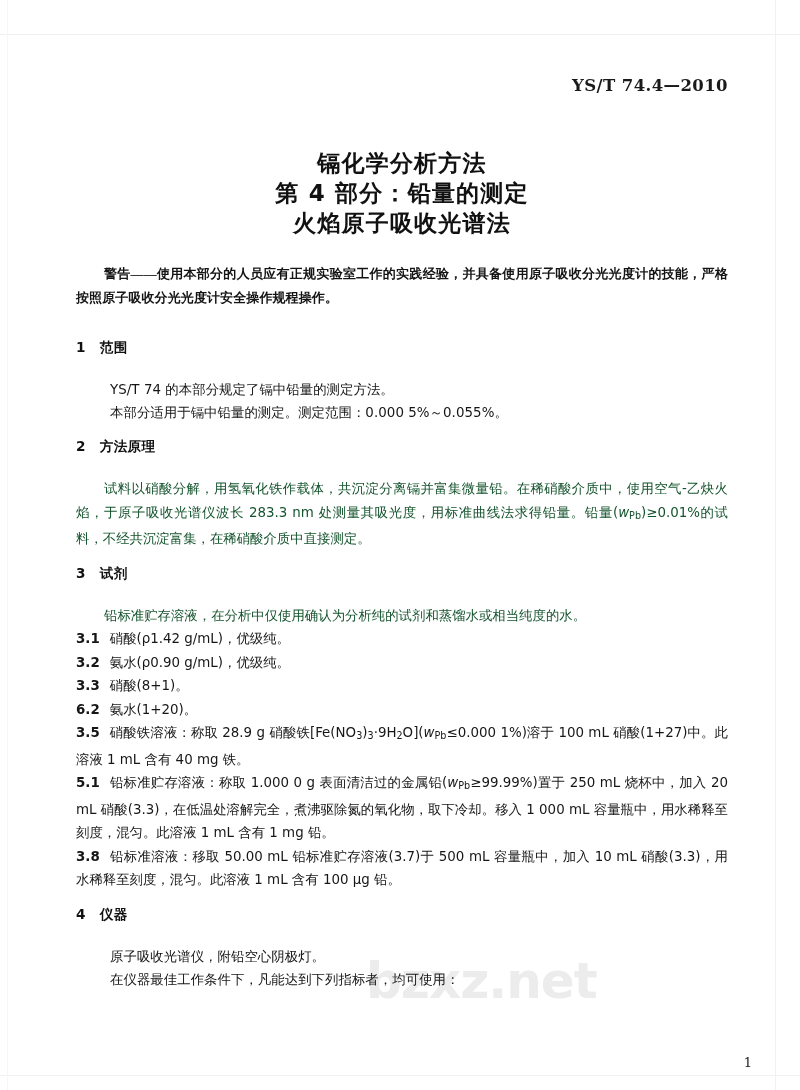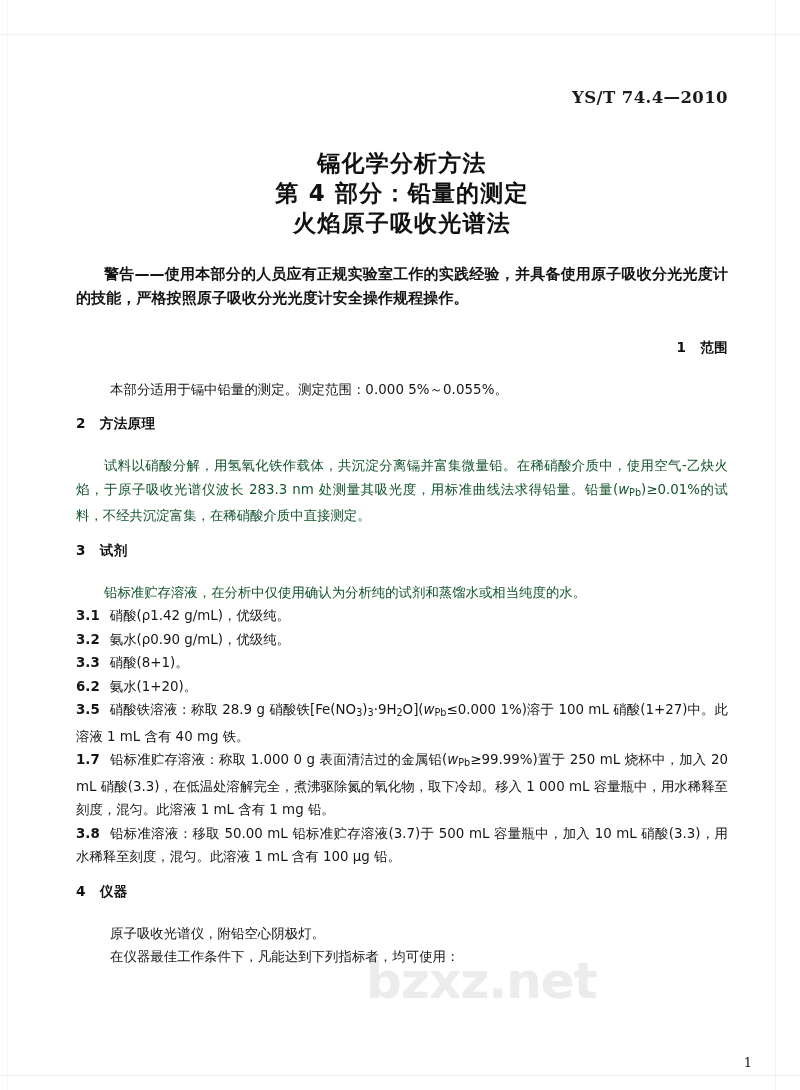--- a/index.html
+++ b/index.html
@@ -56,21 +56,21 @@
     letter-spacing: -1px;
     color: #ececec;
     white-space: nowrap;
     user-select: none;
     pointer-events: none;
   }
 
   
   #doc-header {
     position: absolute;
-    top: 88px;
+    top: 76px;
     right: 72px;
     font-family: "DejaVu Serif", "Liberation Serif", serif;
     font-weight: bold;
     font-size: 16.5px;
     letter-spacing: 0.4px;
     color: #1a1a1a;
     text-align: center;
   }
 
   
@@ -86,39 +86,40 @@
     font-weight: bold;
     font-size: 23px;
     line-height: 30px;
     letter-spacing: 1.2px;
     color: #111;
   }
   .doc-title .title-line { display: block; }
 
   .warning {
     margin-top: 24px;
-    font-size: 15px;
+    font-size: 13px;
     line-height: 24px;
     font-weight: bold;
     text-align: justify;
     text-indent: 28px;
     letter-spacing: 0.1px;
     color: #141414;
+    font-family: Liberation Serif, serif;
   }
 
   .section-head {
     font-weight: bold;
     font-size: 13.6px;
     line-height: 20px;
     letter-spacing: 0.3px;
     color: #111;
   }
   .section-head .sec-num { margin-right: 14px; }
 
-  .sec-gap-1 { margin-top: 27px; text-align: right; }
+  .sec-gap-1 { margin-top: 27px; }
   .sec-gap-2 { margin-top: 12px; }
 
   .body-line {
     font-size: 13.4px;
     line-height: 23px;
     letter-spacing: 0.05px;
     text-align: justify;
     color: #161616;
   }
   .block-indent {
@@ -176,20 +177,21 @@
       <span class="title-line">第 4 部分：铅量的测定</span>
       <span class="title-line">火焰原子吸收光谱法</span>
     </div>
 
     <p class="warning">警告——使用本部分的人员应有正规实验室工作的实践经验，并具备使用原子吸收分光光度计的技能，严格按照原子吸收分光光度计安全操作规程操作。</p>
 
     <div class="section-head sec-gap-1">
       <span class="sec-num">1</span><span>范围</span>
     </div>
     <div class="block-indent after-head">
+      <div class="body-line">YS/T 74 的本部分规定了镉中铅量的测定方法。</div>
       <div class="body-line">本部分适用于镉中铅量的测定。测定范围：0.000 5%～0.055%。</div>
     </div>
 
     <div class="section-head sec-gap-2">
       <span class="sec-num">2</span><span>方法原理</span>
     </div>
     <div class="after-head">
       <p class="para" style="margin:0;">试料以硝酸分解，用氢氧化铁作载体，共沉淀分离镉并富集微量铅。在稀硝酸介质中，使用空气-乙炔火焰，于原子吸收光谱仪波长 283.3 nm 处测量其吸光度，用标准曲线法求得铅量。铅量(<span class="var">w</span><sub>Pb</sub>)≥0.01%的试料，不经共沉淀富集，在稀硝酸介质中直接测定。</p>
     </div>
 
@@ -208,21 +210,21 @@
       <div class="item">
         <span class="it-num">3.3</span><span>硝酸(8+1)。</span>
       </div>
       <div class="item">
         <span class="it-num">6.2</span><span>氨水(1+20)。</span>
       </div>
       <div class="item">
         <span class="it-num">3.5</span><span>硝酸铁溶液：称取 28.9 g 硝酸铁[Fe(NO<sub>3</sub>)<sub>3</sub>·9H<sub>2</sub>O](<span class="var">w</span><sub>Pb</sub>≤0.000 1%)溶于 100 mL 硝酸(1+27)中。此溶液 1 mL 含有 40 mg 铁。</span>
       </div>
       <div class="item">
-        <span class="it-num">1.7</span><span>铅标准贮存溶液：称取 1.000 0 g 表面清洁过的金属铅(<span class="var">w</span><sub>Pb</sub>≥99.99%)置于 250 mL 烧杯中，加入 20 mL 硝酸(3.3)，在低温处溶解完全，煮沸驱除氮的氧化物，取下冷却。移入 1 000 mL 容量瓶中，用水稀释至刻度，混匀。此溶液 1 mL 含有 1 mg 铅。</span>
+        <span class="it-num">5.1</span><span>铅标准贮存溶液：称取 1.000 0 g 表面清洁过的金属铅(<span class="var">w</span><sub>Pb</sub>≥99.99%)置于 250 mL 烧杯中，加入 20 mL 硝酸(3.3)，在低温处溶解完全，煮沸驱除氮的氧化物，取下冷却。移入 1 000 mL 容量瓶中，用水稀释至刻度，混匀。此溶液 1 mL 含有 1 mg 铅。</span>
       </div>
       <div class="item">
         <span class="it-num">3.8</span><span>铅标准溶液：移取 50.00 mL 铅标准贮存溶液(3.7)于 500 mL 容量瓶中，加入 10 mL 硝酸(3.3)，用水稀释至刻度，混匀。此溶液 1 mL 含有 100 μg 铅。</span>
       </div>
     </div>
 
     <div class="section-head sec-gap-2">
       <span class="sec-num">4</span><span>仪器</span>
     </div>
     <div class="block-indent after-head">

